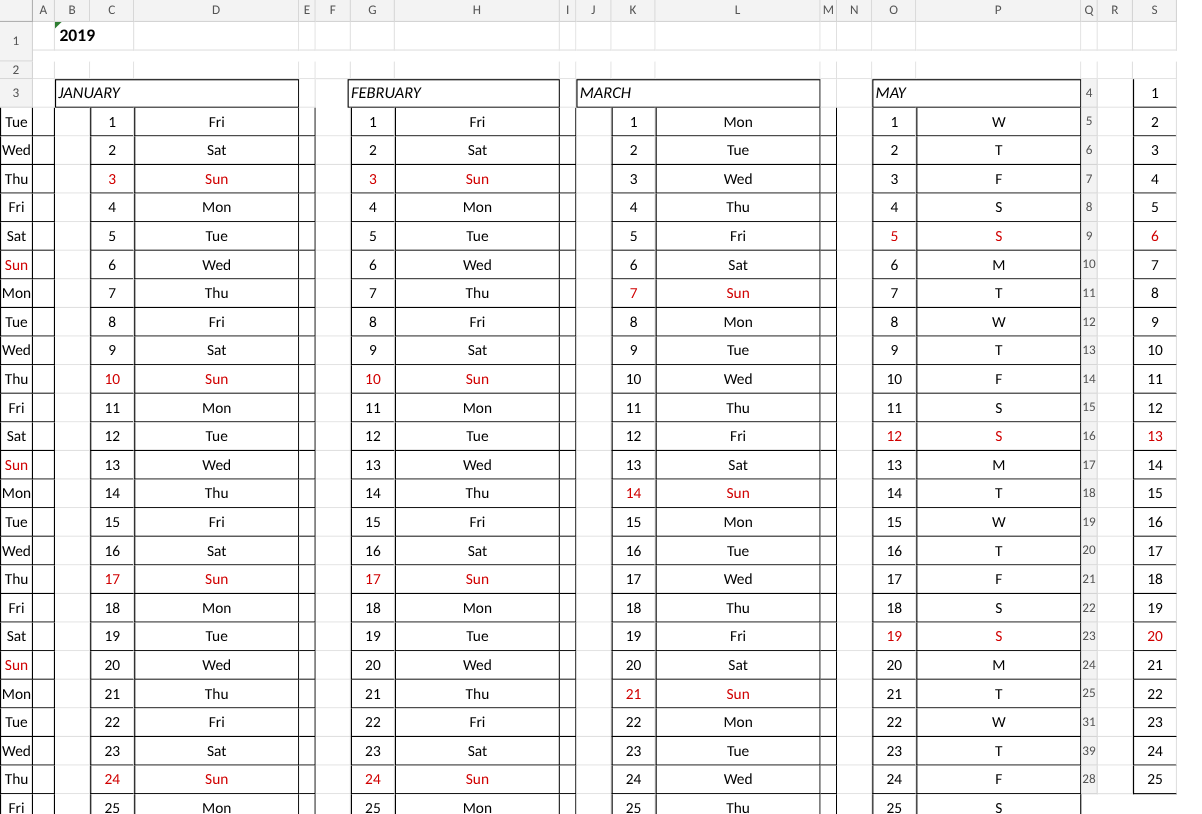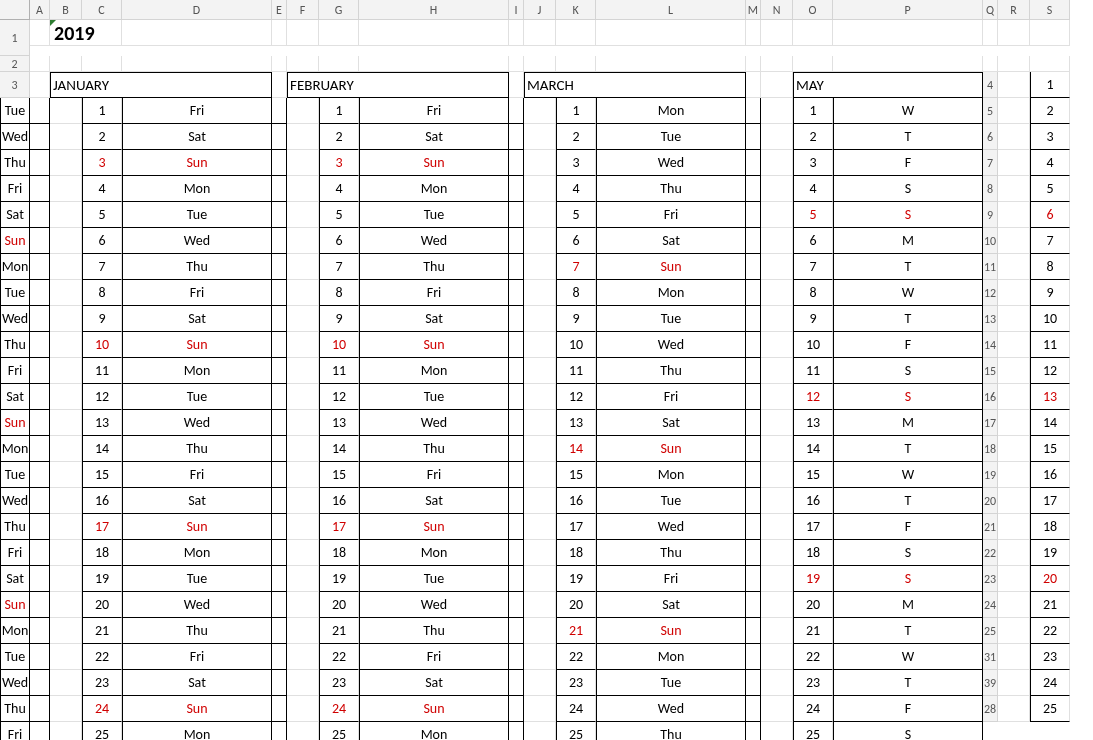--- a/index.html
+++ b/index.html
@@ -37,21 +37,21 @@
     display: flex;
     align-items: center;
     padding: 0 4px;
     height: 26px;
     overflow: hidden;
     white-space: nowrap;
     background:#fff;
   }
   .year {
     font-weight: bold;
-    font-size: 20px;
+    font-size: 16px;
     position: relative;
   }
   .year::before {
     content: "";
     position: absolute;
     left: 0; top: 0;
     border-top: 6px solid #2e7d32;
     border-right: 6px solid transparent;
   }
   .monthname {
@@ -60,21 +60,21 @@
   }
   .daynum {
     justify-content: center;
     text-align: center;
   }
   .dayname {
     justify-content: center;
     text-align: center;
   }
   .sunday { color: #d00000; }
-  .b-top { border-top: 1px solid #000; }
+  .b-top { border-top: 1px solid #000; font-style: italic; }
   .b-left { border-left: 1px solid #000; }
   .b-right { border-right: 1px solid #000; }
   .b-bot { border-bottom: 1px solid #000; }
   .notecell { }
   .gridarea { width: 1093px; height: 740px; overflow: hidden; }
 </style>
 </head>
 <body>
 
 <div class="gridarea">
@@ -135,21 +135,21 @@
       <div class="cell" style="height: 16px;"></div>
       <div class="cell" style="height: 16px;"></div>
       <div class="cell" style="height: 16px;"></div>
       <div class="cell" style="height: 16px;"></div>
       <div class="cell" style="height: 16px;"></div>
       <div class="cell" style="height: 16px;"></div>
       <div class="rowhdr">3</div>
       <div class="cell"></div>
       <div class="cell monthname b-top b-left b-right b-bot" style="grid-column: span 3;">JANUARY</div>
       <div class="cell"></div>
-      <div class="cell monthname b-top b-left b-right b-bot" style="grid-column: span 3;">FEBRUARY</div>
+      <div class="cell monthname b-top b-left b-right b-bot" style="grid-column: span 3; margin-left: 29px;">FEBRUARY</div>
       <div class="cell"></div>
       <div class="cell monthname b-top b-left b-right b-bot" style="grid-column: span 3;">MARCH</div>
       <div class="cell"></div>
       <div class="cell"></div>
       <div class="cell monthname b-top b-left b-right b-bot" style="grid-column: span 2;">MAY</div>
       <div class="rowhdr">4</div>
       <div class="cell"></div>
       <div class="cell daynum b-left b-bot">1</div>
       <div class="cell dayname b-left b-right b-bot">Tue</div>
       <div class="cell notecell b-right b-bot"></div>

